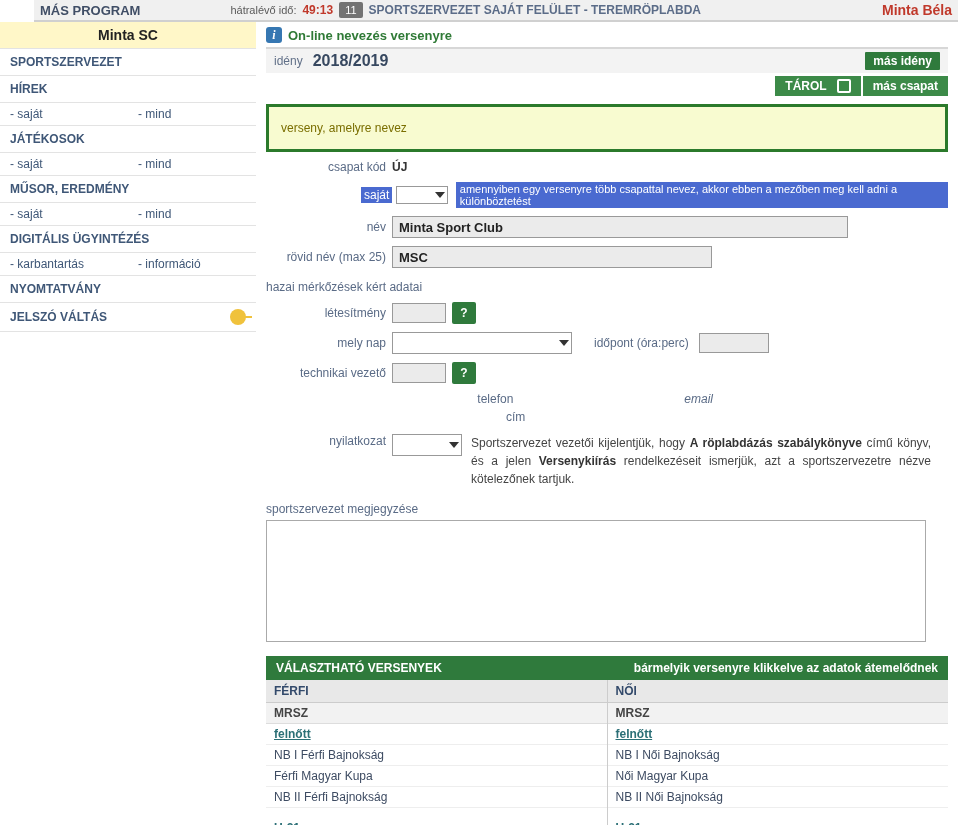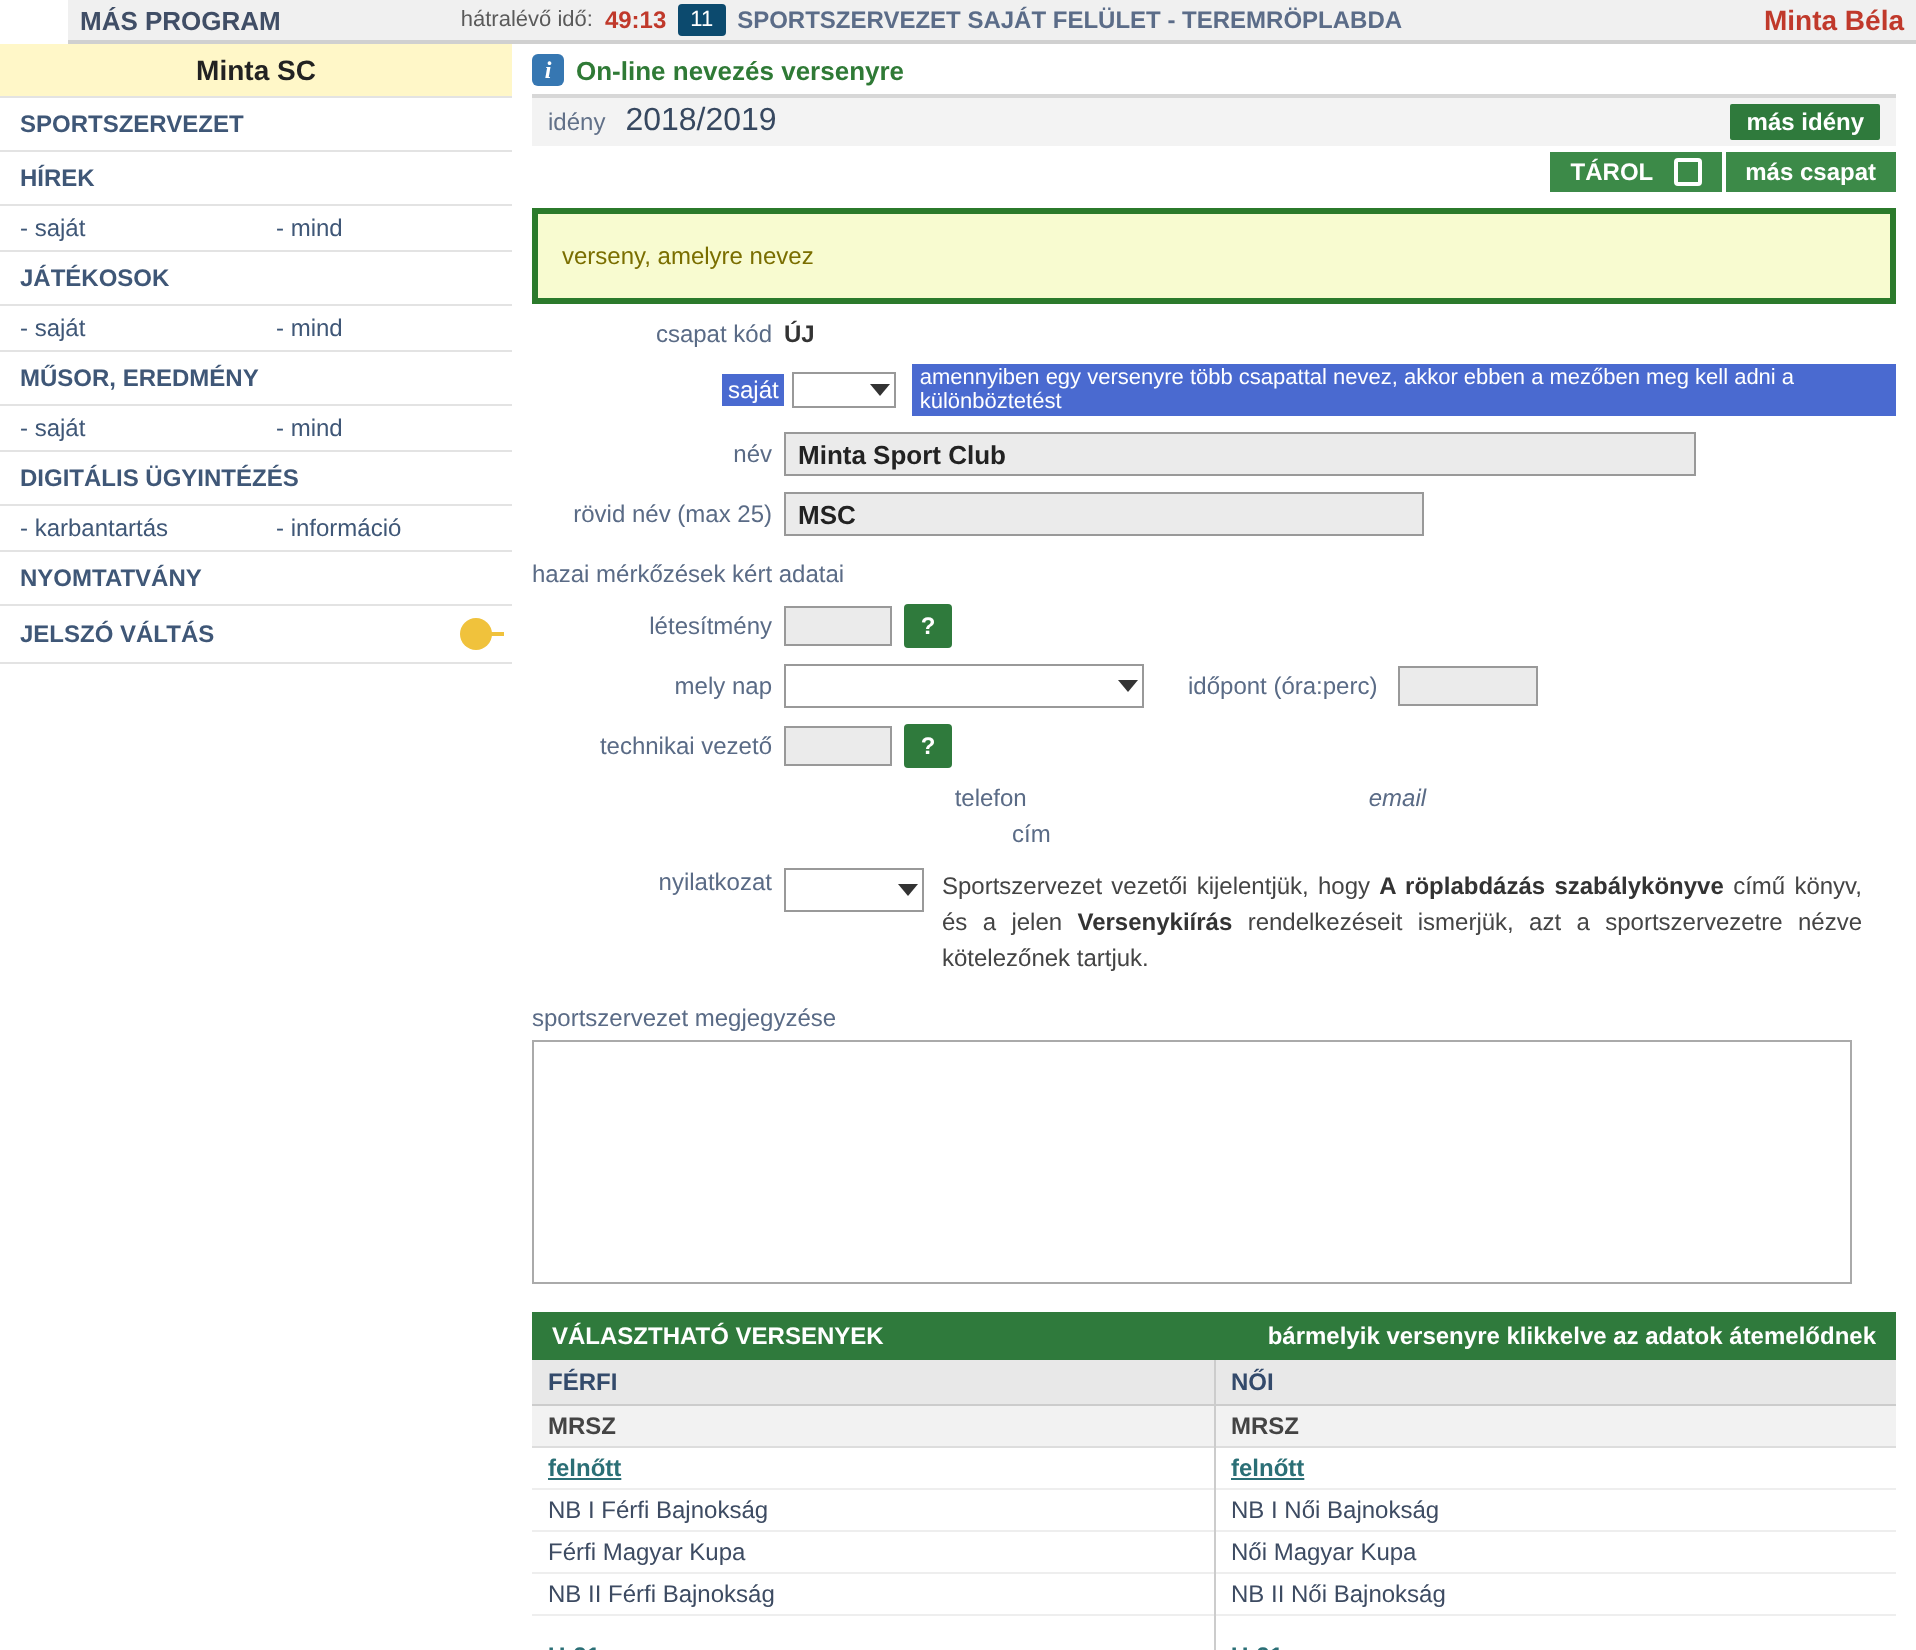--- a/index.html
+++ b/index.html
@@ -3,42 +3,42 @@
 <meta charset="utf-8">
 <style>
   * { box-sizing: border-box; margin: 0; padding: 0; }
   body { font-family: Verdana, Arial, sans-serif; font-size: 12px; color: #374860; background: #ffffff; }
   .page { width: 958px; }
   .topbar { height: 22px; background: #f0f0f0; border-bottom: 2px solid #d0d0d0; display: flex; align-items: center; padding: 0 6px; margin-left: 34px; }
   .topbar .prog { font-weight: bold; color: #404e66; font-size: 13px; }
   .topbar .spacer { flex: 0 0 90px; }
   .topbar .htr { color: #5a5a5a; font-size: 11px; }
   .topbar .time { color: #c0392b; font-weight: bold; margin-left: 6px; }
-  .topbar .badge11 { display:inline-block; background:#0c4a6e; color:#fff; font-size:11px; padding:0 6px; margin:0 6px; border-radius:2px; line-height:16px;}
+  .topbar .badge11 { display:inline-block; background:#737373; color:#fff; font-size:11px; padding:0 6px; margin:0 6px; border-radius:2px; line-height:16px;}
   .topbar .mid { color:#5b6c88; font-weight:bold; font-size:12px; }
   .topbar .grow { flex:1; }
   .topbar .user { color:#c0392b; font-weight:bold; font-size:14px; }
 
   .layout { display:flex; }
   .sidebar { width:256px; flex:0 0 256px; }
   .orgname { background:#fff7c8; text-align:center; font-weight:bold; color:#222; padding:5px 0; font-size:14px; border-bottom:1px solid #e3e3e3; }
   .nav-item { border-bottom:1px solid #e3e3e3; padding:6px 10px; font-weight:bold; color:#3f5777; font-size:12px; cursor:pointer; }
   .nav-sub { display:flex; gap:0; border-bottom:1px solid #e3e3e3; }
   .nav-sub a { flex:0 0 50%; color:#3f5777; padding:4px 10px; font-size:12px; cursor:pointer; }
   .nav-item.pw { display:flex; align-items:center; justify-content:space-between; }
   .keyicon { width:16px; height:16px; background:#f0c23c; border-radius:50%; position:relative; }
   .keyicon::after { content:""; position:absolute; right:-6px; top:7px; width:8px; height:2px; background:#f0c23c; }
 
   .main { flex:1; padding:5px 10px 20px 10px; }
   .pagetitle { display:flex; align-items:center; gap:6px; color:#2f7a36; font-weight:bold; font-size:13px; margin-bottom:4px; }
   .info-icon { width:16px; height:16px; border-radius:3px; background:#3677b2; color:#fff; text-align:center; font-weight:bold; line-height:16px; font-family:Georgia,serif; font-style:italic; font-size:12px;}
   .seasonrow { background:#f3f3f3; padding:3px 8px; display:flex; align-items:center; justify-content:space-between; border-top:2px solid #d7d7d7; }
   .seasonrow .left { display:flex; align-items:center; gap:10px; }
   .seasonrow .lab { color:#617088; font-size:12px; }
-  .seasonrow .val { font-weight:normal; font-size:16px; color:#374860; }
+  .seasonrow .val { font-weight:bold; font-size:16px; color:#374860; }
   .greenbtn { background:#2f7a3c; color:#fff; text-align:center; font-weight:bold; font-size:12px; padding:2px 8px; cursor:pointer; border-radius:1px; }
   .toolbar { display:flex; justify-content:flex-end; gap:2px; margin-top:3px; }
   .tb-btn { background:#3c8a48; color:#fff; display:flex; align-items:flex-end; gap:10px; padding:3px 10px; font-weight:bold; font-size:12px; cursor:pointer; }
   .save-icon { width:14px; height:14px; border:2px solid #fff; border-radius:2px; position:relative; display:inline-block; }
 
   .yellowbox { margin-top:8px; border:3px solid #2b7a2b; background:#f8fbd0; padding:14px 12px; color:#7a6e00; min-height:46px; }
 
   .formrow { display:flex; align-items:center; margin-top:8px; }
   .formlabel { width:126px; text-align:right; color:#5a6b86; font-size:12px; padding-right:6px; }
   .formlabel.highlight { background:#4a6ad0; color:#fff; padding:1px 3px; width:auto; margin-left:95px; margin-right:4px;}

